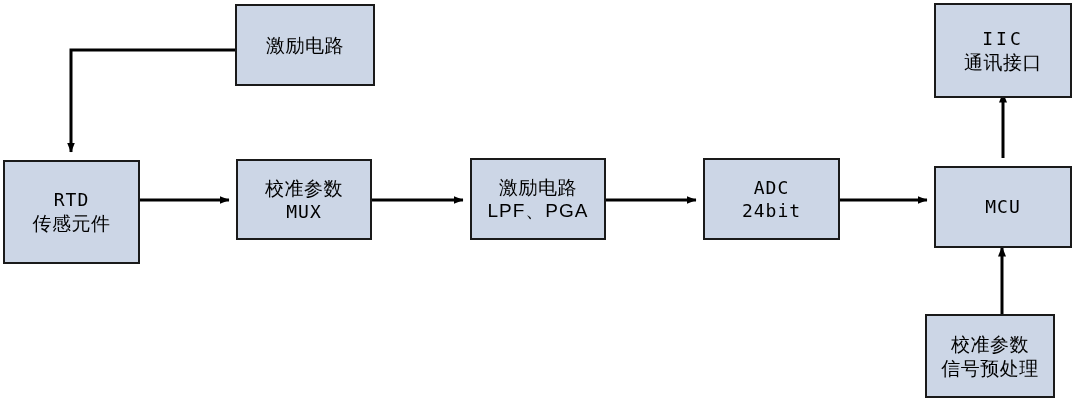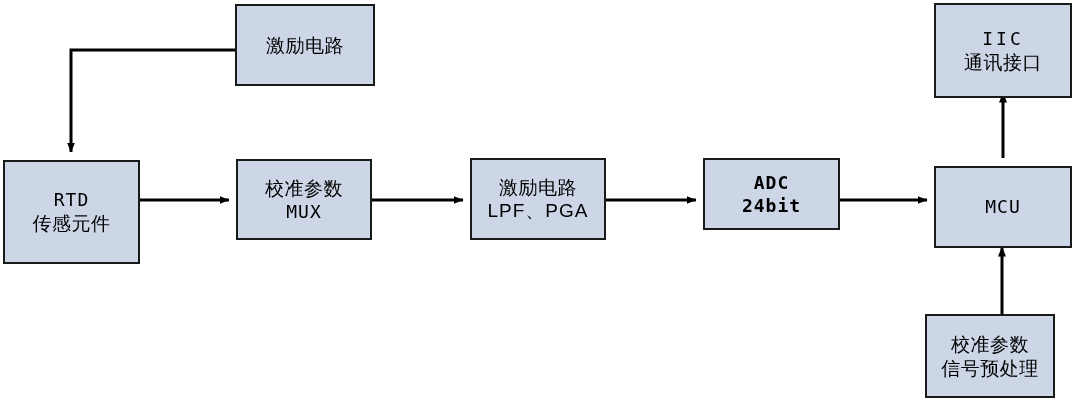--- a/index.html
+++ b/index.html
@@ -62,21 +62,21 @@
     letter-spacing: 1px;
     white-space: nowrap;
   }
 
   
   #node-excitation { left: 235px; top: 4px;   width: 140px; height: 82px; text-align: center; }
   #node-iic        { left: 934px; top: 3px;   width: 138px; height: 95px; text-align: right; }
   #node-rtd        { left: 3px;   top: 160px; width: 137px; height: 104px; }
   #node-mux        { left: 236px; top: 159px; width: 136px; height: 81px; }
   #node-preproc    { left: 470px; top: 158px; width: 136px; height: 82px; }
-  #node-adc        { left: 703px; top: 158px; width: 137px; height: 72px; font-weight: bold; }
+  #node-adc        { left: 703px; top: 158px; width: 137px; height: 82px; }
   #node-mcu        { left: 934px; top: 158px; width: 138px; height: 82px; margin-top: 8px; }
   #node-calib      { left: 925px; top: 314px; width: 130px; height: 84px; }
 </style>
 </head>
 <body>
 
 <div id="diagram-canvas">
 
   <svg id="diagram-svg" viewBox="0 0 1080 401" xmlns="http://www.w3.org/2000/svg">
     <defs>

